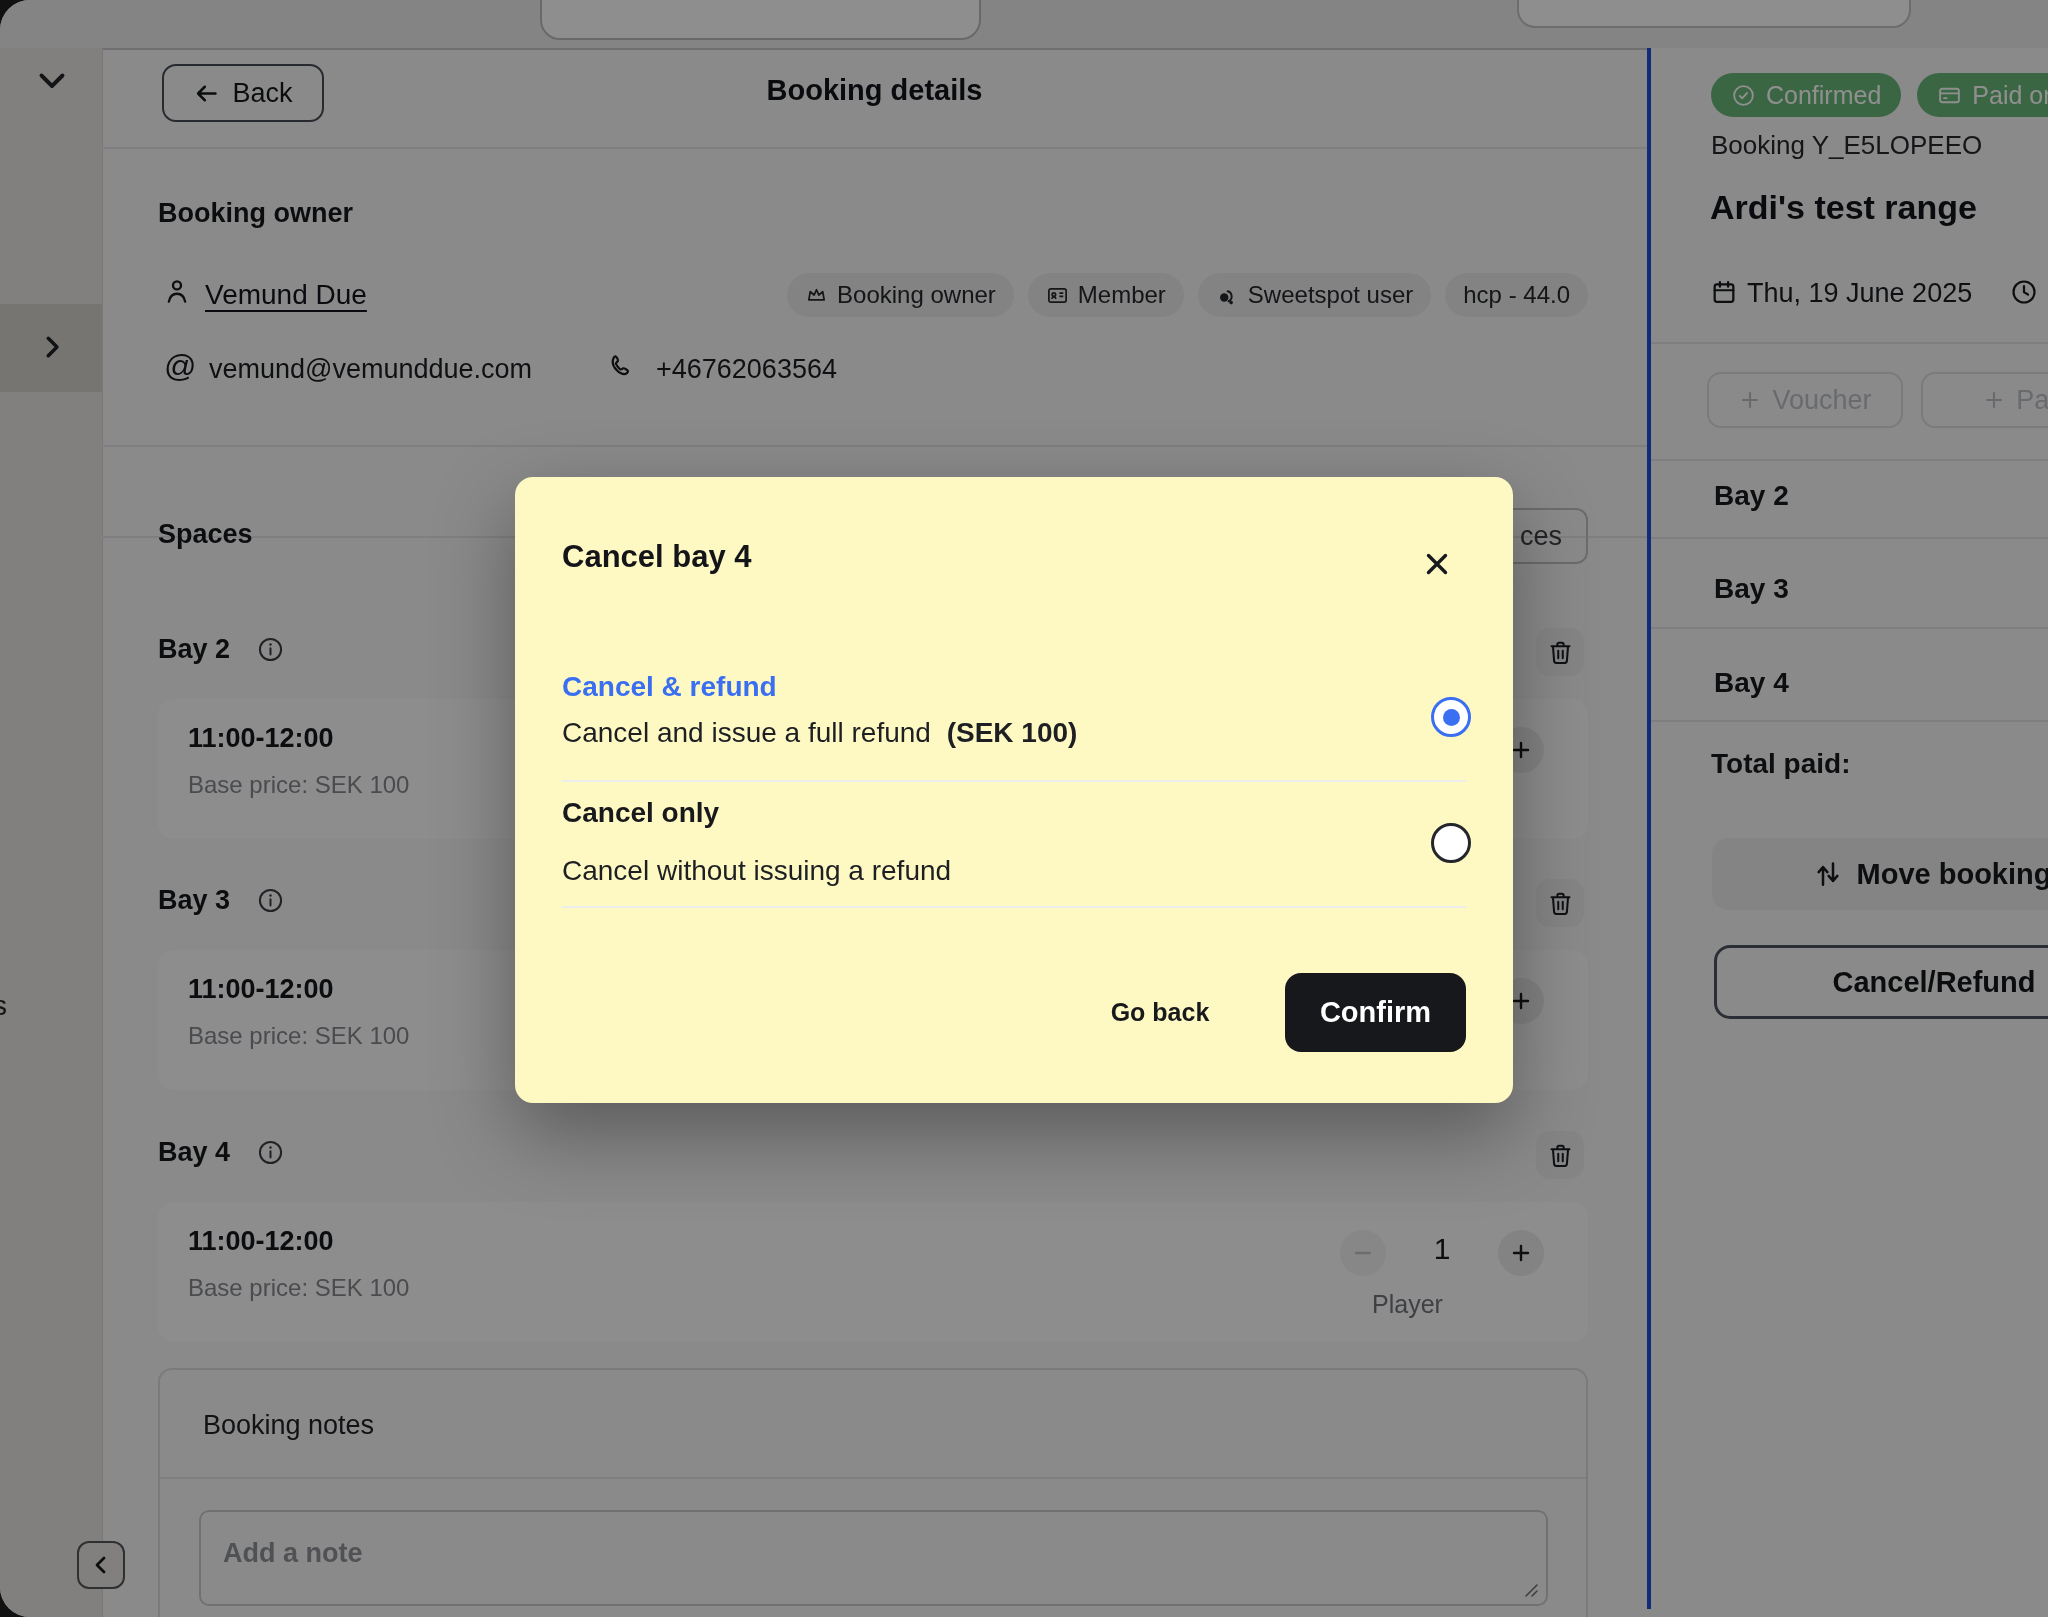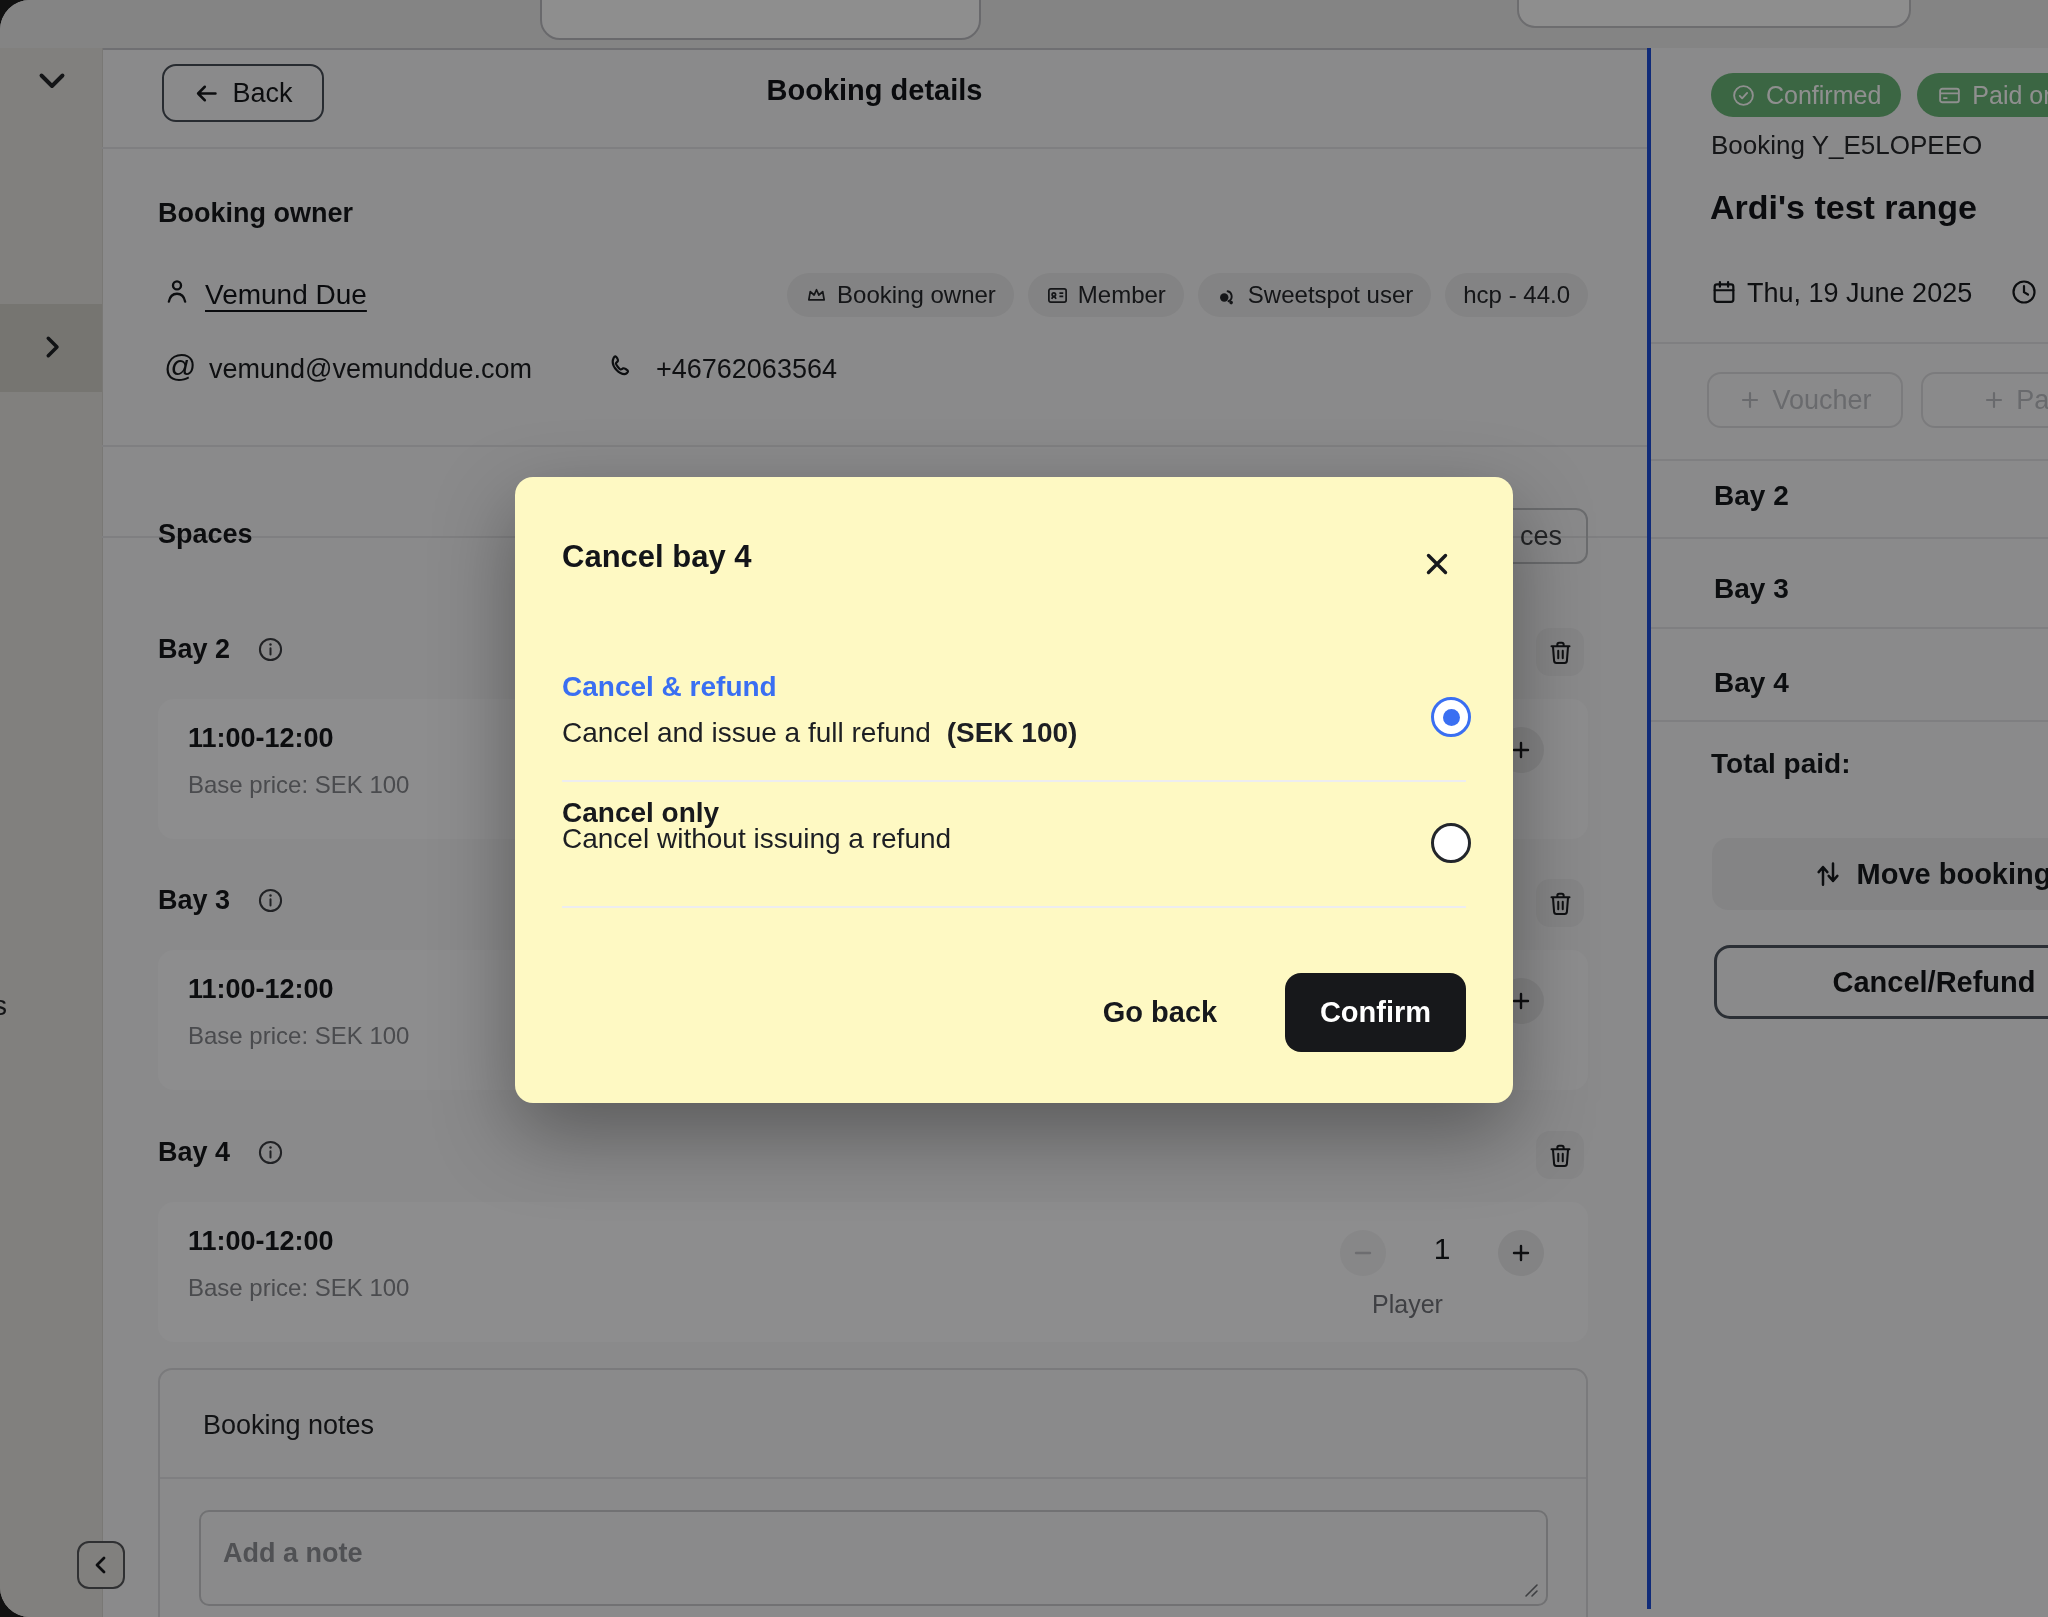--- a/index.html
+++ b/index.html
@@ -109,23 +109,23 @@
   .opt1-label{position:absolute;left:47px;top:194px;font-size:28px;font-weight:700;color:#3a6ff2;}
   .opt1-desc{position:absolute;left:47px;top:240px;font-size:28px;color:#1d1f23;}
   .opt1-desc b{font-weight:700;margin-left:8px;}
   .radio{position:absolute;width:40px;height:40px;border-radius:50%;box-sizing:border-box;background:#fff;}
   .radio-on{left:916px;top:220px;border:3.5px solid #3a6ff2;}
   .radio-dot{position:absolute;left:50%;top:50%;width:17px;height:17px;margin:-8.5px 0 0 -8.5px;border-radius:50%;background:#3a6ff2;}
   .radio-off{left:916px;top:346px;border:3px solid #23262b;}
   .mdiv{position:absolute;left:47px;right:47px;height:1.5px;background:#ededf0;}
   .mdiv1{top:303px;} .mdiv2{top:429px;}
   .opt2-label{position:absolute;left:47px;top:320px;font-size:28px;font-weight:700;color:#17191d;}
-  .opt2-desc{position:absolute;left:47px;top:346px;font-size:28px;color:#1d1f23;}
+  .opt2-desc{position:absolute;left:47px;top:378px;font-size:28px;color:#1d1f23;}
   .goback-btn{position:absolute;left:560px;top:506px;width:170px;height:58px;display:flex;align-items:center;justify-content:center;
-              font-size:29px;font-weight:600;color:#17191d;}
+              font-size:25px;font-weight:600;color:#17191d;}
   .confirm-btn{position:absolute;left:770px;top:496px;width:181px;height:79px;border-radius:16px;background:#17181b;
                display:flex;align-items:center;justify-content:center;font-size:29px;font-weight:600;color:#ffffff;}
   svg{display:block;}
 </style>
 </head>
 <body>
 
 <div class="stage">
   <div class="window">
 

